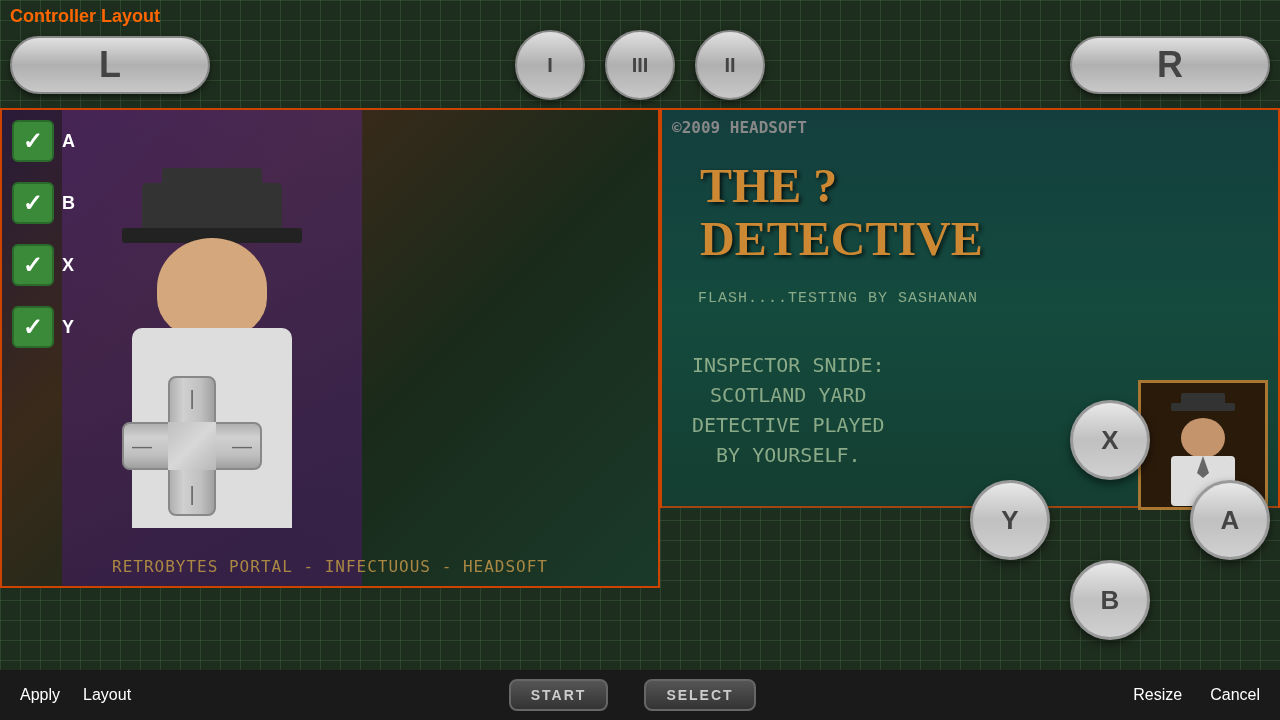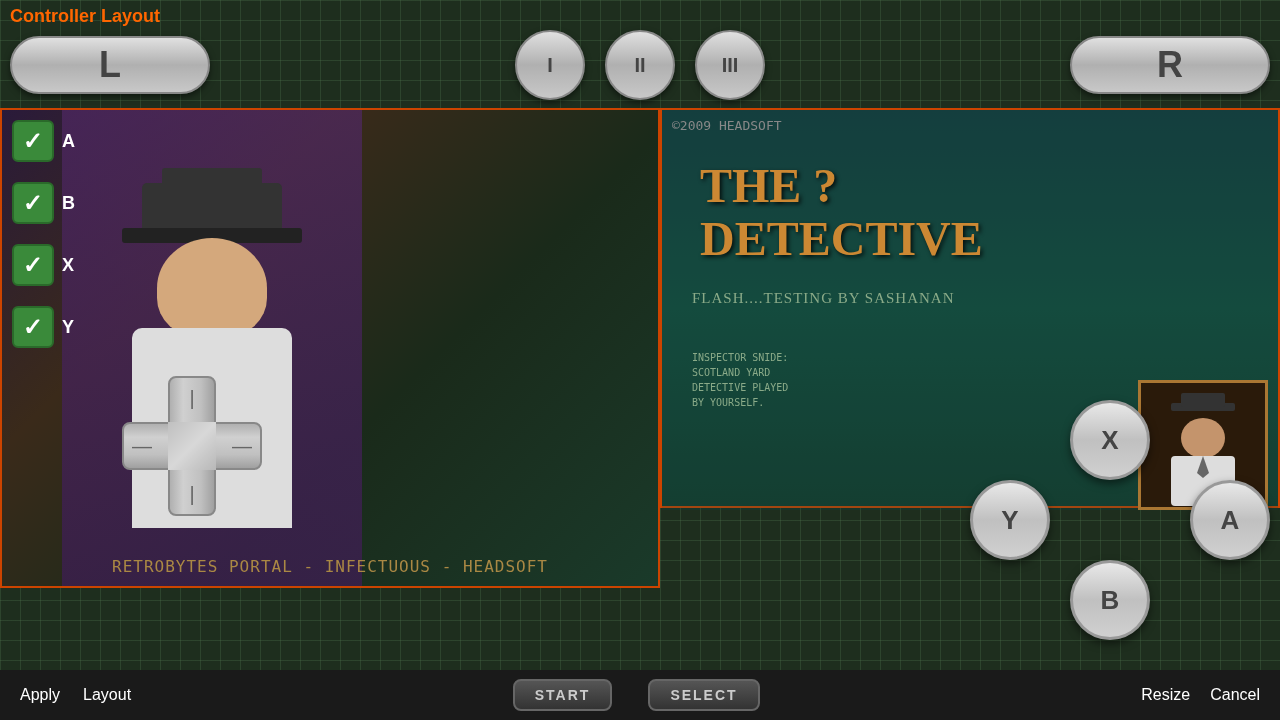--- a/index.html
+++ b/index.html
@@ -329,55 +329,57 @@
       height: 400px;
       background: linear-gradient(180deg, #1a3a3a 0%, #1a4a3a 50%, #1a3a2a 100%);
       border: 2px solid #cc4400;
     }
 
     .right-copyright {
       position: absolute;
       top: 8px;
       left: 10px;
       color: #888;
-      font-size: 13px;
+      font-size: 16px;
       font-family: monospace;
+      font-weight: bold;
     }
 
     .right-title {
       position: absolute;
       top: 50px;
       left: 30px;
       color: #cc8833;
       font-size: 48px;
       font-weight: bold;
       font-family: serif;
       text-shadow: 2px 2px 4px rgba(0,0,0,0.8);
       line-height: 1.1;
       margin-left: 8px;
     }
 
     .right-flash-text {
       position: absolute;
       top: 180px;
-      left: 30px;
+      left: 36px;
       color: #8aaa88;
       font-size: 15px;
-      font-family: Liberation Serif, serif;
+      font-family: Liberation Mono, monospace;
       letter-spacing: 1px;
     }
 
     .right-inspector {
       position: absolute;
       top: 240px;
       left: 30px;
       color: #8aaa88;
-      font-size: 10px;
+      font-size: 20px;
       font-family: monospace;
       line-height: 1.5;
+      text-align: center;
     }
 
     .right-portrait {
       position: absolute;
       top: 270px;
       right: 10px;
       width: 130px;
       height: 130px;
       border: 3px solid #aa7733;
       background: linear-gradient(135deg, #2a1a0a 0%, #3a2a1a 100%);
@@ -456,20 +458,21 @@
       color: #ccc;
       font-size: 14px;
       padding: 6px 20px;
       cursor: pointer;
       letter-spacing: 2px;
       font-weight: bold;
     }
 
     .bottom-right {
       display: flex;
+      gap: 8px;
     }
 
     
     .teal-overlay {
       position: absolute;
       right: 0;
       top: 0;
       width: 100%;
       height: 400px;
       background: rgba(0,80,80,0.2);
@@ -480,22 +483,22 @@
 <body>
 
 <div class="grid-bg"></div>
 
 <div class="title">Controller Layout</div>
 
 <div class="top-buttons">
   <button class="btn-pill btn-L">L</button>
   <div class="top-center-buttons">
     <button class="btn-pill btn-I">I</button>
+    <button class="btn-pill btn-III">III</button>
     <button class="btn-pill btn-II">II</button>
-    <button class="btn-pill btn-III">III</button>
   </div>
   <button class="btn-pill btn-R">R</button>
 </div>
 
 <div class="main-area">
 
   <div class="left-panel">
     <div class="game-bg"></div>
     <div class="detective-figure">
       <div class="detective-silhouette">

